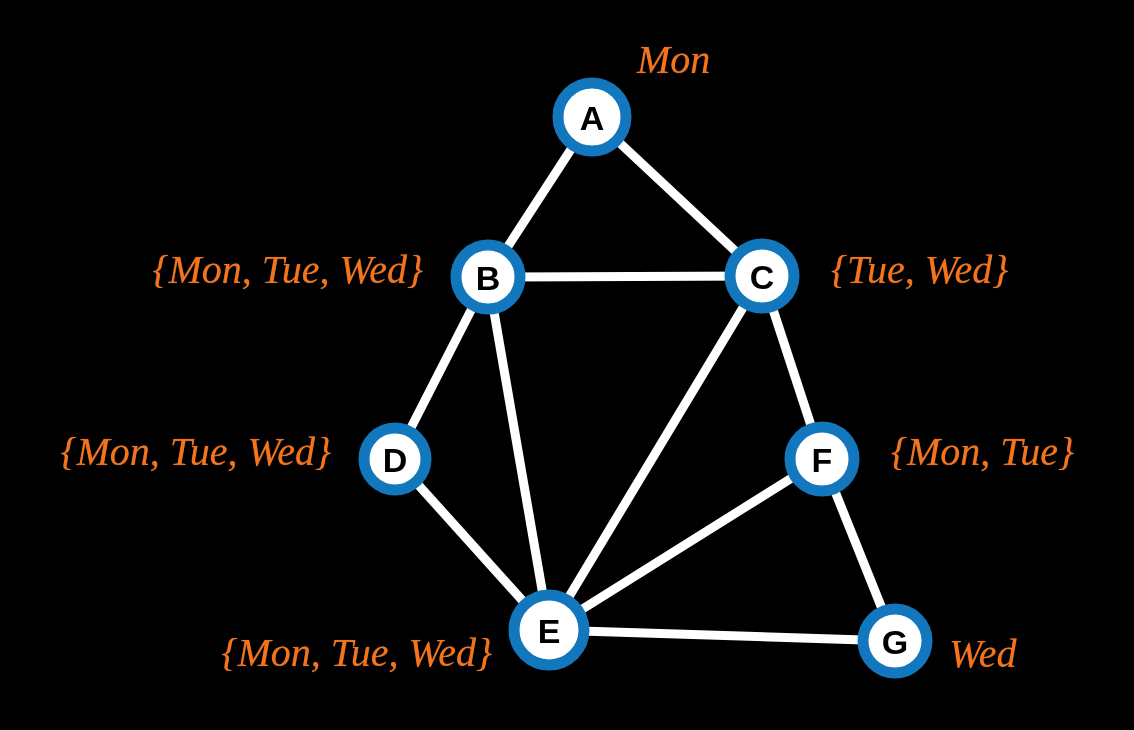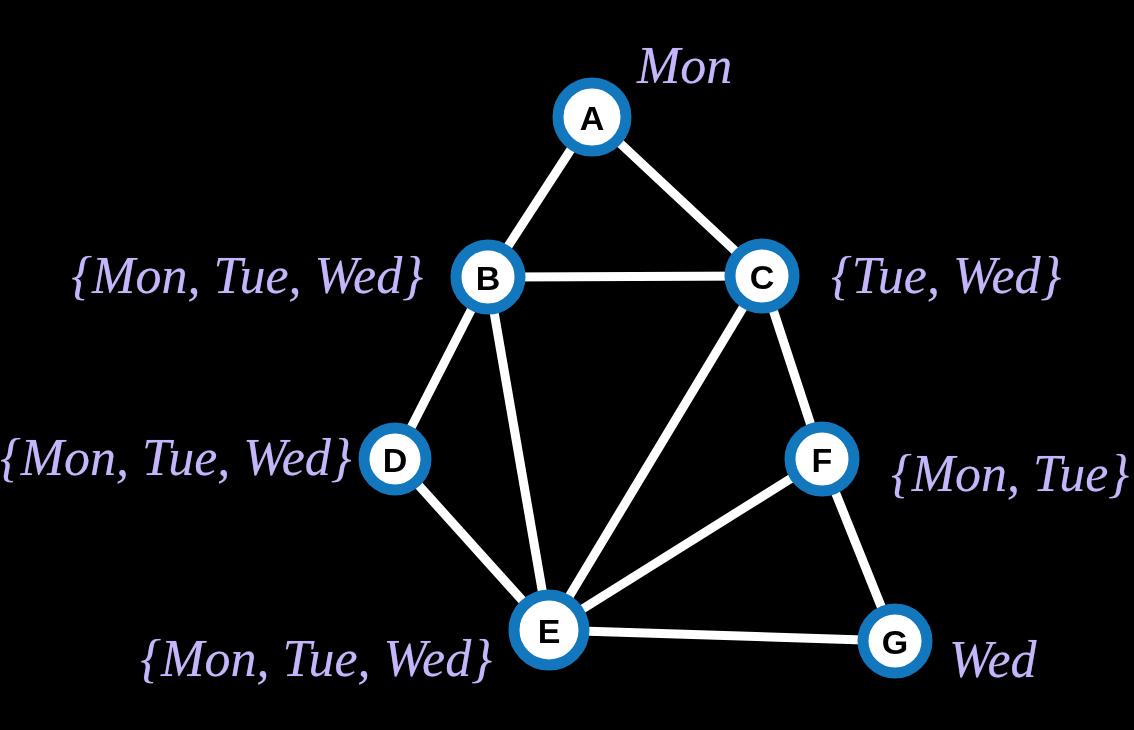--- a/index.html
+++ b/index.html
@@ -38,24 +38,24 @@
     fill: #000000;
     font-family: "Liberation Sans", "DejaVu Sans", sans-serif;
     font-weight: bold;
     font-size: 34px;
     text-anchor: middle;
     dominant-baseline: central;
     letter-spacing: 0px;
   }
   .domain-label {
     position: absolute;
-    color: #c4b5fd;
+    color: #f97316;
     font-family: "Liberation Serif", "DejaVu Serif", serif;
     font-style: italic;
-    font-size: 52px;
+    font-size: 40px;
     line-height: 1;
     white-space: nowrap;
     text-shadow: 0 0 1px rgba(255,255,255,0.35);
   }
 </style>
 </head>
 <body>
 
 <div id="stage">
 
@@ -103,18 +103,18 @@
           <text x="895" y="642" class="node-letter" fill="#000000">G</text>
         </g>
       </g>
   </svg>
 
   <div id="labels-layer">
       <div class="domain-label" style="top: 40px; left: 637px; text-align: left;">Mon</div>
       <div class="domain-label" style="top: 250px; left: 0px; width: 423px; text-align: right;">{Mon, Tue, Wed}</div>
       <div class="domain-label" style="top: 250px; left: 831px; text-align: left; font-style: italic;">{Tue, Wed}</div>
       <div class="domain-label" style="top: 432px; left: 0px; width: 331px; text-align: right;">{Mon, Tue, Wed}</div>
-      <div class="domain-label" style="top: 448px; left: 891px; text-align: right;">{Mon, Tue}</div>
+      <div class="domain-label" style="top: 432px; left: 891px; text-align: right;">{Mon, Tue}</div>
       <div class="domain-label" style="top: 633px; left: 0px; width: 492px; text-align: right;">{Mon, Tue, Wed}</div>
       <div class="domain-label" style="top: 634px; left: 949px; text-align: center;">Wed</div>
     </div>
 
 </div>
 
 </body></html>

